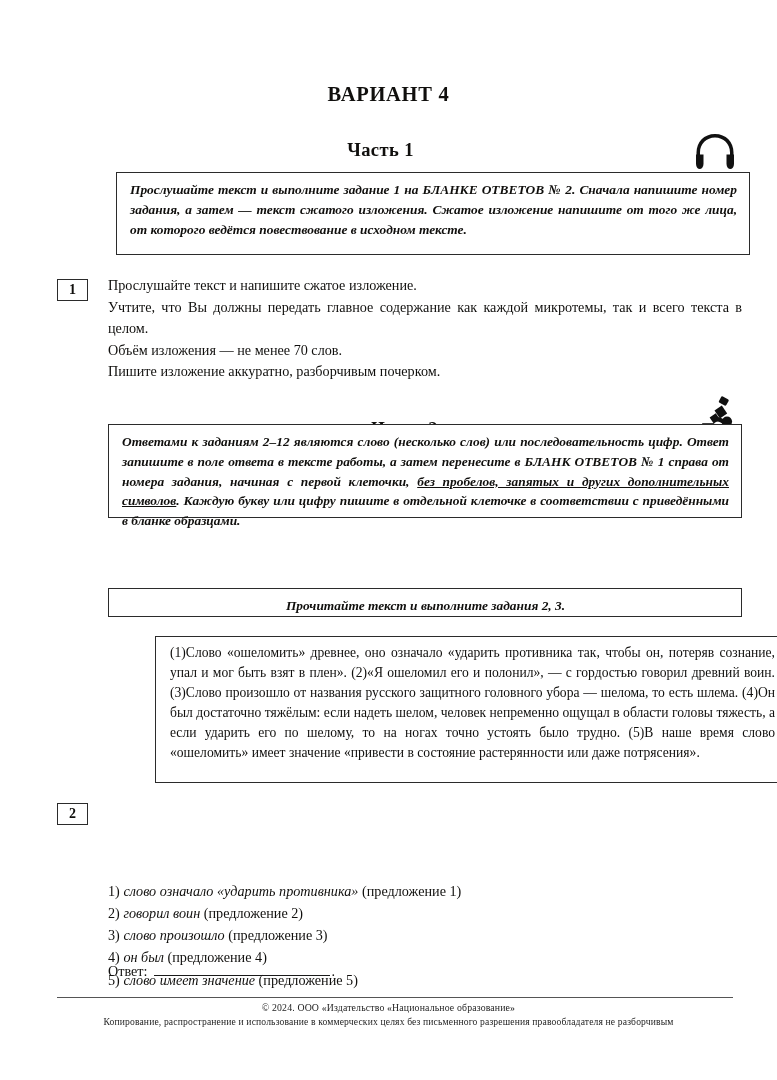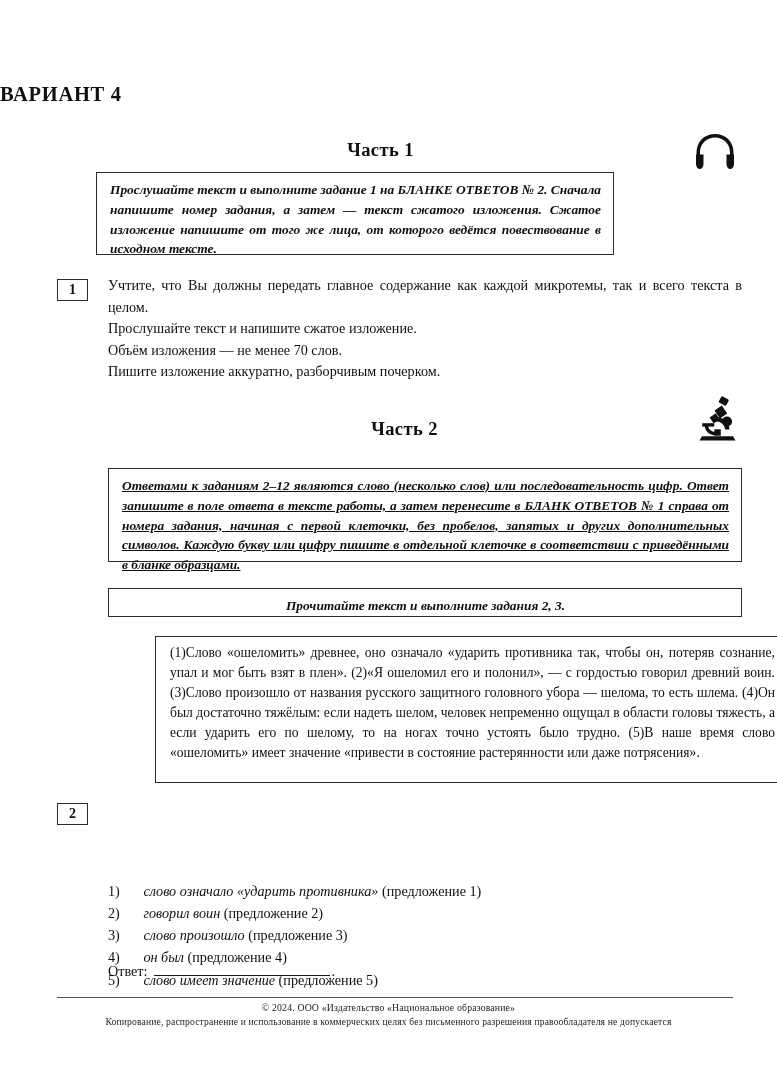--- a/index.html
+++ b/index.html
@@ -22,20 +22,21 @@
     width: 777px;
     height: 1080px;
     box-sizing: border-box;
   }
 
   
   .variant-title {
     position: absolute;
     left: 0; right: 0;
     top: 83px;
+    text-align: center;
     font-size: 20.5px;
     font-weight: bold;
     letter-spacing: 0.7px;
     font-family: "Liberation Serif", serif;
   }
 
   .part-heading {
     position: absolute;
     left: 0; right: 16px;
     text-align: center;
@@ -65,23 +66,23 @@
   }
   .frame-inner.centered {
     text-align: center;
     text-align-last: center;
   }
   .frame-inner u {
     text-decoration: underline;
   }
 
   
-  #box-listen { left: 96px; top: 172px; width: 518px; height: 83px; }
-  
-  #box-part2-instr { left: 108px; top: 468px; width: 634px; height: 94px; text-decoration: underline; }
+  #box-listen { left: 116px; top: 172px; width: 634px; height: 83px; }
+  
+  #box-part2-instr { left: 108px; top: 424px; width: 634px; height: 94px; }
   
   #box-read { left: 108px; top: 588px; width: 634px; height: 29px; }
   
   #box-passage { left: 108px; top: 636px; width: 634px; height: 147px; margin-left: 47px; }
 
   .passage-inner {
     font-style: normal;
     font-weight: normal;
     font-size: 13.6px;
     line-height: 1.465;
@@ -126,21 +127,21 @@
     left: 108px;
     top: 880px;
     width: 634px;
     font-size: 14.2px;
     line-height: 1.56;
   }
   .option-row {
     white-space: nowrap;
   }
   .option-row .opt-num { font-style: normal; }
-  .option-row .opt-italic { font-style: italic; margin-left: 20px; }
+  .option-row .opt-italic { font-style: italic; }
   .option-row .opt-tail { font-style: normal; }
 
   
   .answer-row {
     position: absolute;
     left: 108px;
     top: 962px;
     font-size: 14.2px;
     display: flex;
     align-items: baseline;
@@ -195,22 +196,22 @@
     </svg>
   </span>
 
   <div class="frame" id="box-listen">
     <div class="frame-inner">Прослушайте текст и выполните задание 1 на БЛАНКЕ ОТВЕТОВ № 2. Сначала напишите номер задания, а затем — текст сжатого изложения. Сжатое изложение напишите от того же лица, от которого ведётся повествование в исходном тексте.</div>
   </div>
 
   <div class="task-num" id="task-num-1">1</div>
 
   <div class="task-body" id="task-body-1">
+    <div>Прослушайте текст и напишите сжатое изложение.</div>
     <div>Учтите, что Вы должны передать главное содержание как каждой микротемы, так и всего текста в целом.</div>
-    <div>Прослушайте текст и напишите сжатое изложение.</div>
     <div>Объём изложения — не менее 70 слов.</div>
     <div>Пишите изложение аккуратно, разборчивым почерком.</div>
   </div>
 
   <div class="part-heading p2">Часть 2</div>
 
   <span class="icon-abs" id="microscope-icon">
     <svg width="47" height="46" viewBox="0 0 47 46" aria-hidden="true">
       <rect x="25.5" y="1.5" width="8.5" height="7" rx="1.4" transform="rotate(28 29.7 5)" fill="#111"></rect>
       <path d="M20.5 14.5 L27.8 9.5 L33.2 17.6 L25.9 22.6 Z" fill="#111"></path>
@@ -248,15 +249,15 @@
   </div>
 
   <div class="answer-row">
     <span class="answer-label">Ответ:</span>
     <span class="answer-blank"></span>
     <span class="answer-dot">.</span>
   </div>
 
   <div class="footer-rule"></div>
   <div class="footer-line" id="footer-copy">© 2024. ООО «Издательство «Национальное образование»</div>
-  <div class="footer-line" id="footer-note">Копирование, распространение и использование в коммерческих целях без письменного разрешения правообладателя не допускается</div>
+  <div class="footer-line" id="footer-note">Копирование, распространение и использование в коммерческих целях без письменного разрешения правообладателя не разборчивым</div>
 
 </div>
 
 </body></html>

